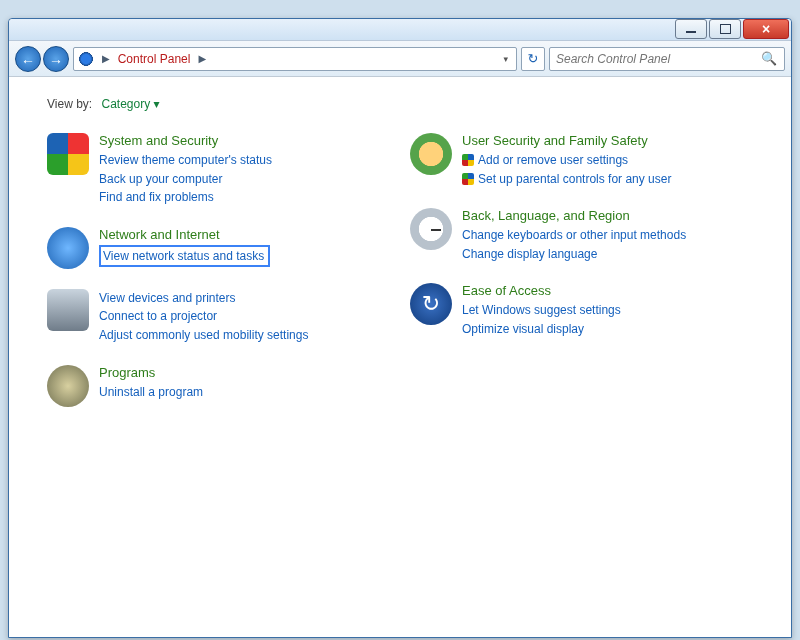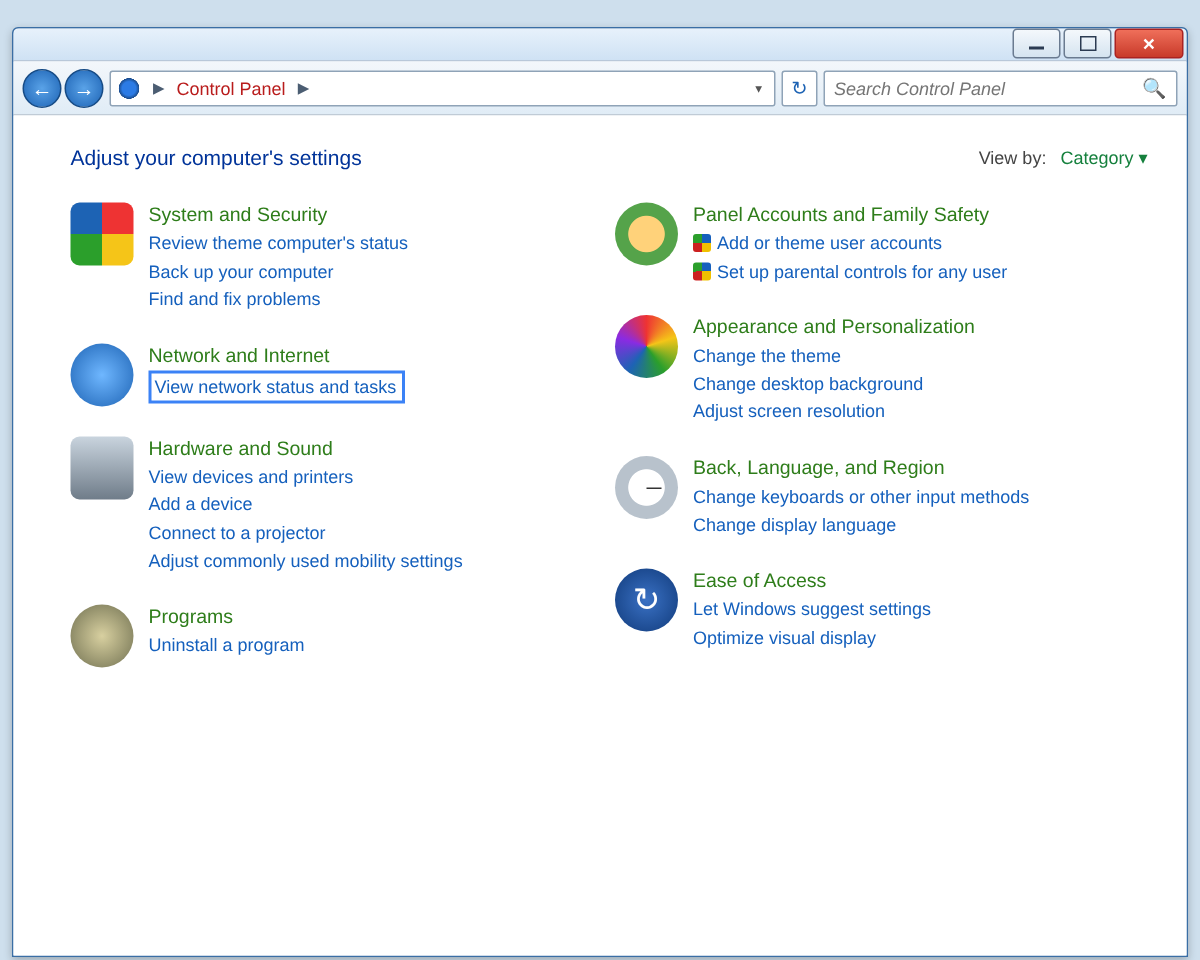--- a/index.html
+++ b/index.html
@@ -85,21 +85,20 @@
     </div>
     <div class="refresh">↻</div>
     <div class="searchbox">
       <input type="text" placeholder="Search Control Panel" style="">
       <span class="mag">🔍</span>
     </div>
   </div>
 
   <div class="content">
     <div class="header-row">
-      <h2>Adjust your computer's settings</h2>
       <div class="viewby">
         <span>View by:</span>
         <span class="sel"><span>Category</span> ▾</span>
       </div>
     </div>
 
     <div class="columns">
       <div class="col" id="col-left">
           <div class="category">
             <div class="caticon i-sys"></div>
@@ -110,51 +109,40 @@
               <a>Find and fix problems</a>
             </div>
           </div>
           <div class="category">
             <div class="caticon i-net"></div>
             <div class="catbody"><h3>Network and Internet</h3><span class="highlight-box"><a>View network status and tasks</a></span><br></div>
           </div>
           <div class="category">
             <div class="caticon i-hw"></div>
             <div class="catbody">
-              <h3>Hardware and Sound</h3>
               <a>View devices and printers</a>
-              <a>Add a device</a>
               <a>Connect to a projector</a>
               <a>Adjust commonly used mobility settings</a>
             </div>
           </div>
           <div class="category">
             <div class="caticon i-prog"></div>
             <div class="catbody">
               <h3>Programs</h3>
               <a>Uninstall a program</a>
             </div>
           </div>
         </div>
       <div class="col" id="col-right">
           <div class="category">
             <div class="caticon i-user"></div>
             <div class="catbody">
-              <h3>Panel Accounts and Family Safety</h3>
-              <a class="shielded">Add or theme user accounts</a>
+              <h3>User Security and Family Safety</h3>
+              <a class="shielded">Add or remove user settings</a>
               <a class="shielded">Set up parental controls for any user</a>
-            </div>
-          </div>
-          <div class="category">
-            <div class="caticon i-app"></div>
-            <div class="catbody">
-              <h3>Appearance and Personalization</h3>
-              <a>Change the theme</a>
-              <a>Change desktop background</a>
-              <a>Adjust screen resolution</a>
             </div>
           </div>
           <div class="category">
             <div class="caticon i-clk"></div>
             <div class="catbody">
               <h3>Back, Language, and Region</h3>
               <a>Change keyboards or other input methods</a>
               <a>Change display language</a>
             </div>
           </div>

